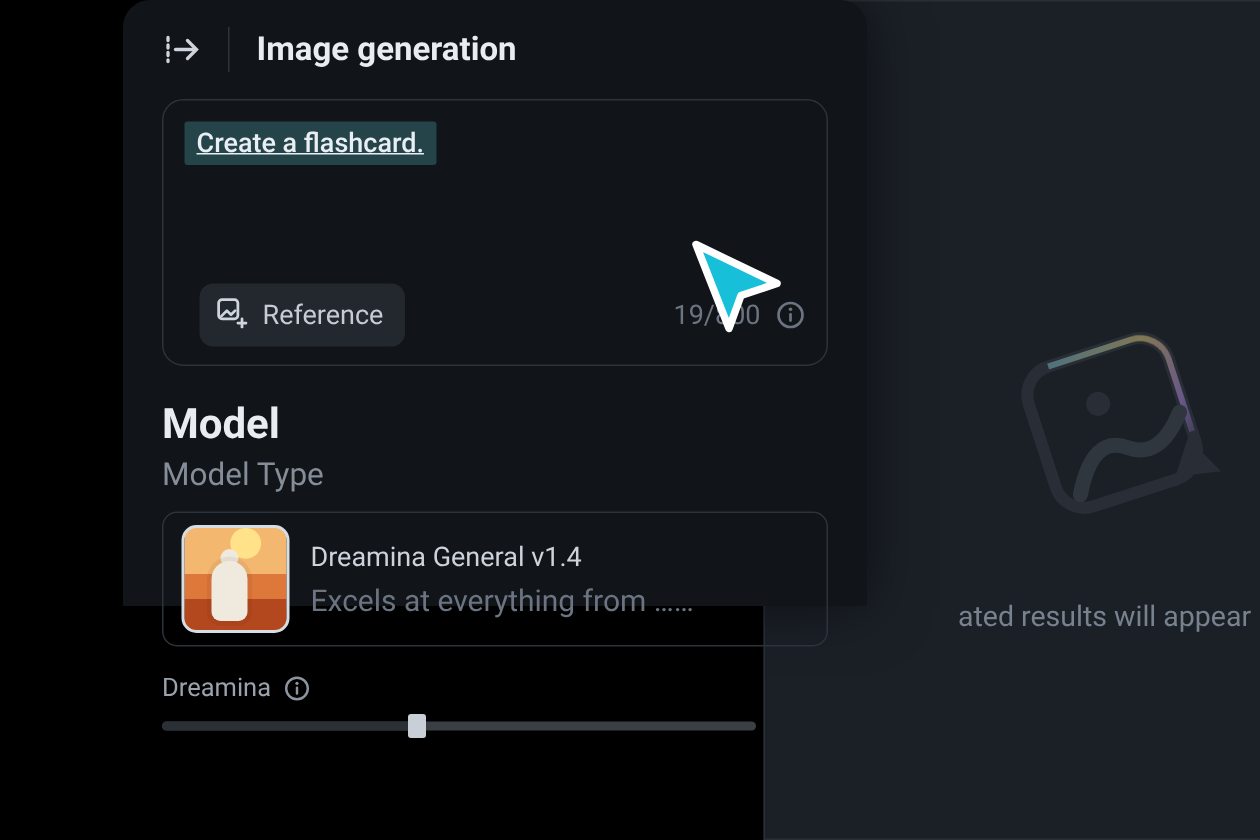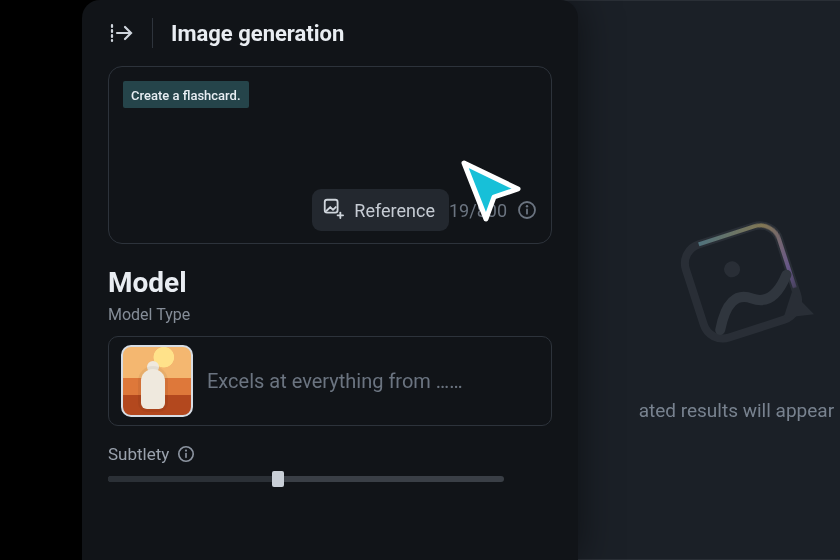--- a/index.html
+++ b/index.html
@@ -16,21 +16,21 @@
     display: flex; align-items: center; justify-content: center;
   }
   .output-inner { text-align: center; width: 100%; padding-top: 70px; }
   .output-icon-wrap { position: relative; width: 160px; height: 160px; margin: 0 auto 30px; }
   .output-text { color: #78828f; font-size: 19px; margin-top: 18px; white-space: nowrap; }
 
   
   .panel {
     position: absolute;
     left: 82px; top: 0;
-    width: 496px; height: 560px;
+    width: 496px; height: 404px;
     background: #111418;
     border-radius: 18px 18px 0 0;
     box-shadow: 0 0 40px rgba(0,0,0,0.5);
     padding: 18px 26px 0 26px;
   }
   .panel-head {
     display: flex; align-items: center; gap: 18px;
     padding-bottom: 18px;
   }
   .head-icon { display:inline-flex; align-items:center; }
@@ -39,40 +39,40 @@
 
   
   .prompt-card {
     border: 1px solid #2d333b;
     border-radius: 14px;
     padding: 14px 14px 14px 14px;
     position: relative;
     height: 178px;
   }
   .prompt-text-wrap { display: inline-block; background: #25444a; border-radius: 2px; padding: 4px 8px; }
-  .prompt-text { color: #e8eef3; font-size: 13px; font-weight: 500; }
+  .prompt-text { color: #e8eef3; font-size: 18px; font-weight: 500; text-decoration: underline; }
 
   .prompt-footer {
-    position: absolute; left: 14px; right: 14px; bottom: 12px;
-    display: flex; align-items: center; justify-content: flex-end;
+    position: absolute; left: 24px; right: 14px; bottom: 12px;
+    display: flex; align-items: center; justify-content: space-between;
   }
   .ref-btn {
     display: inline-flex; align-items: center; gap: 10px;
     background: #23282f; border-radius: 9px;
     padding: 8px 14px 8px 10px;
     cursor: pointer;
   }
   .ref-label { color: #c6ccd4; font-size: 18px; }
   .counter-wrap { display: inline-flex; align-items: center; gap: 10px; }
   .counter { color: #6b7480; font-size: 18px; }
   .info-ico { display:inline-flex; }
 
   
   .section-title { color: #e9edf2; font-size: 28px; font-weight: 700; margin-top: 22px; }
-  .subtle-label { color: #858d98; font-size: 16px; margin-top: 6px; }
+  .subtle-label { color: #858d98; font-size: 21px; margin-top: 6px; }
 
   .model-row {
     display:flex; align-items:center; gap: 14px;
     margin-top: 12px;
     border: 1px solid #2d333b;
     border-radius: 10px;
     padding: 8px 12px;
     cursor: pointer;
   }
   .thumb {
@@ -187,26 +187,27 @@
         </div>
       </div>
     </div>
 
     <div class="section-title">Model</div>
     <div class="subtle-label">Model Type</div>
 
     <div class="model-row">
       <div class="thumb"></div>
       <div class="model-texts">
+        <div class="model-name">Dreamina General v1.4</div>
         <div class="model-desc">Excels at everything from ……</div>
       </div>
     </div>
 
     <div class="subtlety-row">
-      <span class="subtlety-label">Subtlety</span>
+      <span class="subtlety-label">Dreamina</span>
       <span class="info-ico">
         <svg width="18" height="18" viewBox="0 0 20 20">
           <circle cx="10" cy="10" r="8" fill="none" stroke="#8c94a0" stroke-width="1.8"></circle>
           <circle cx="10" cy="6.2" r="1.2" fill="#8c94a0"></circle>
           <rect x="9.1" y="8.6" width="1.8" height="6" rx="0.9" fill="#8c94a0"></rect>
         </svg>
       </span>
     </div>
 
     <div class="slider-wrap">

